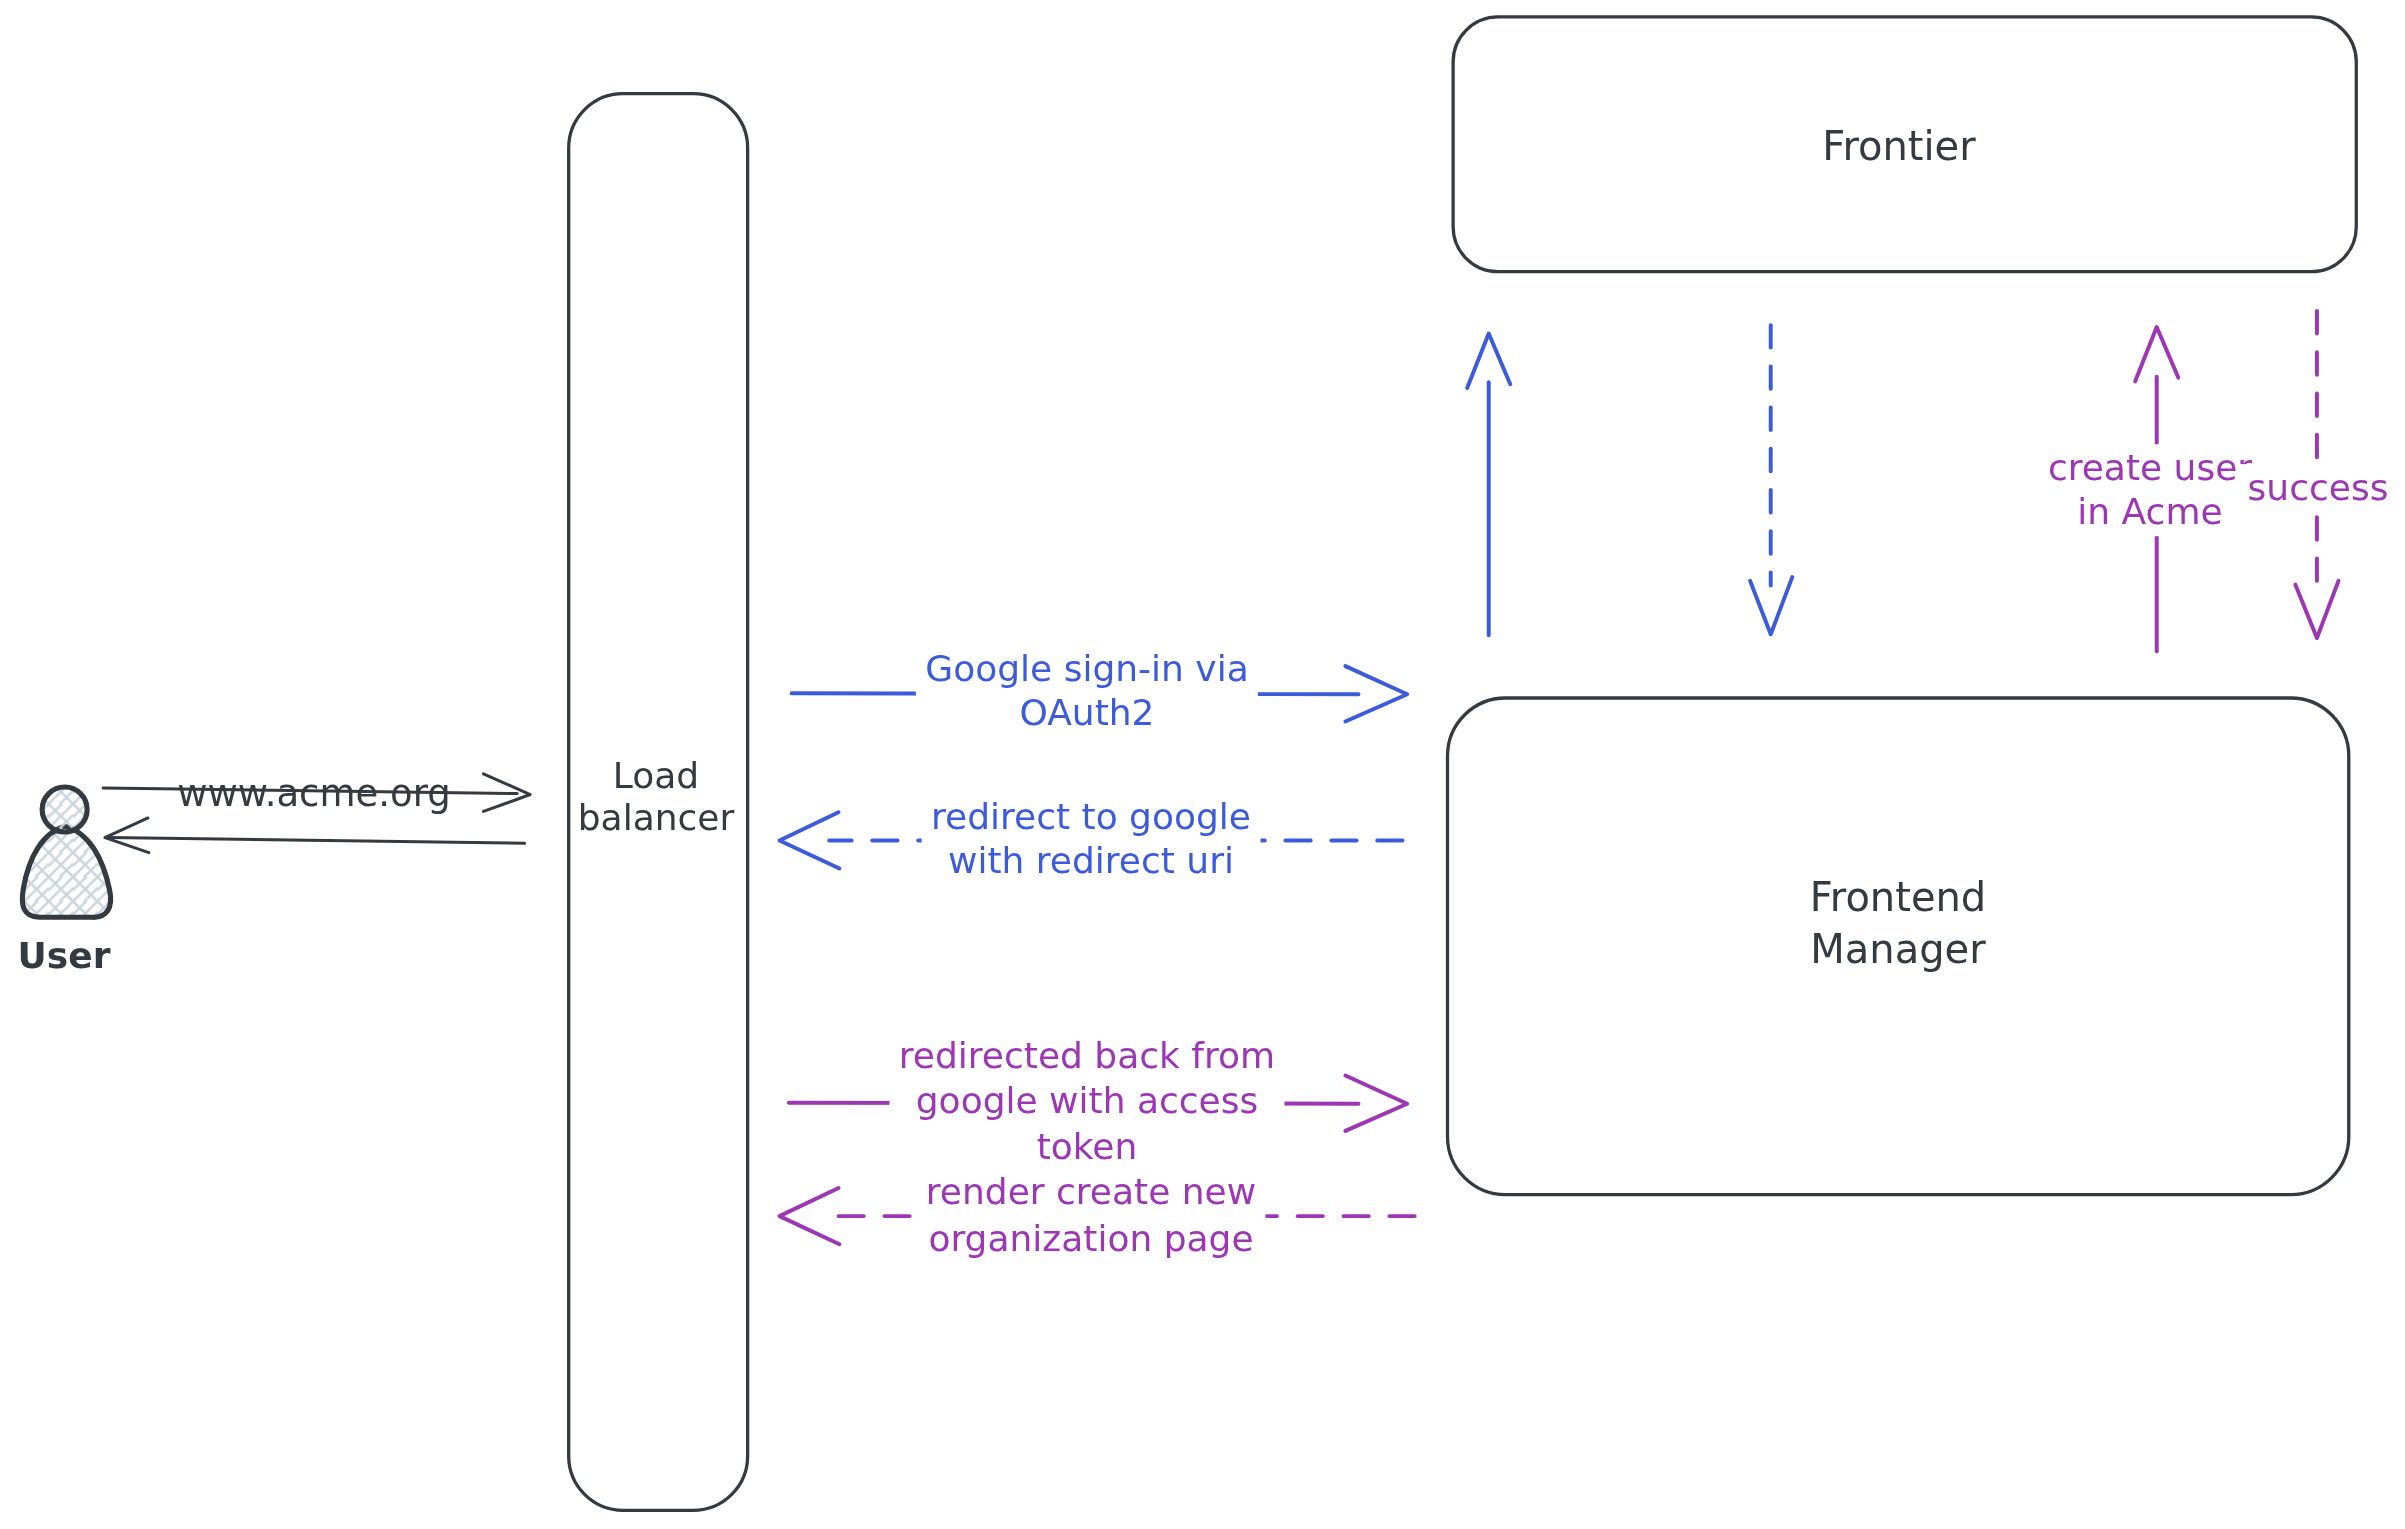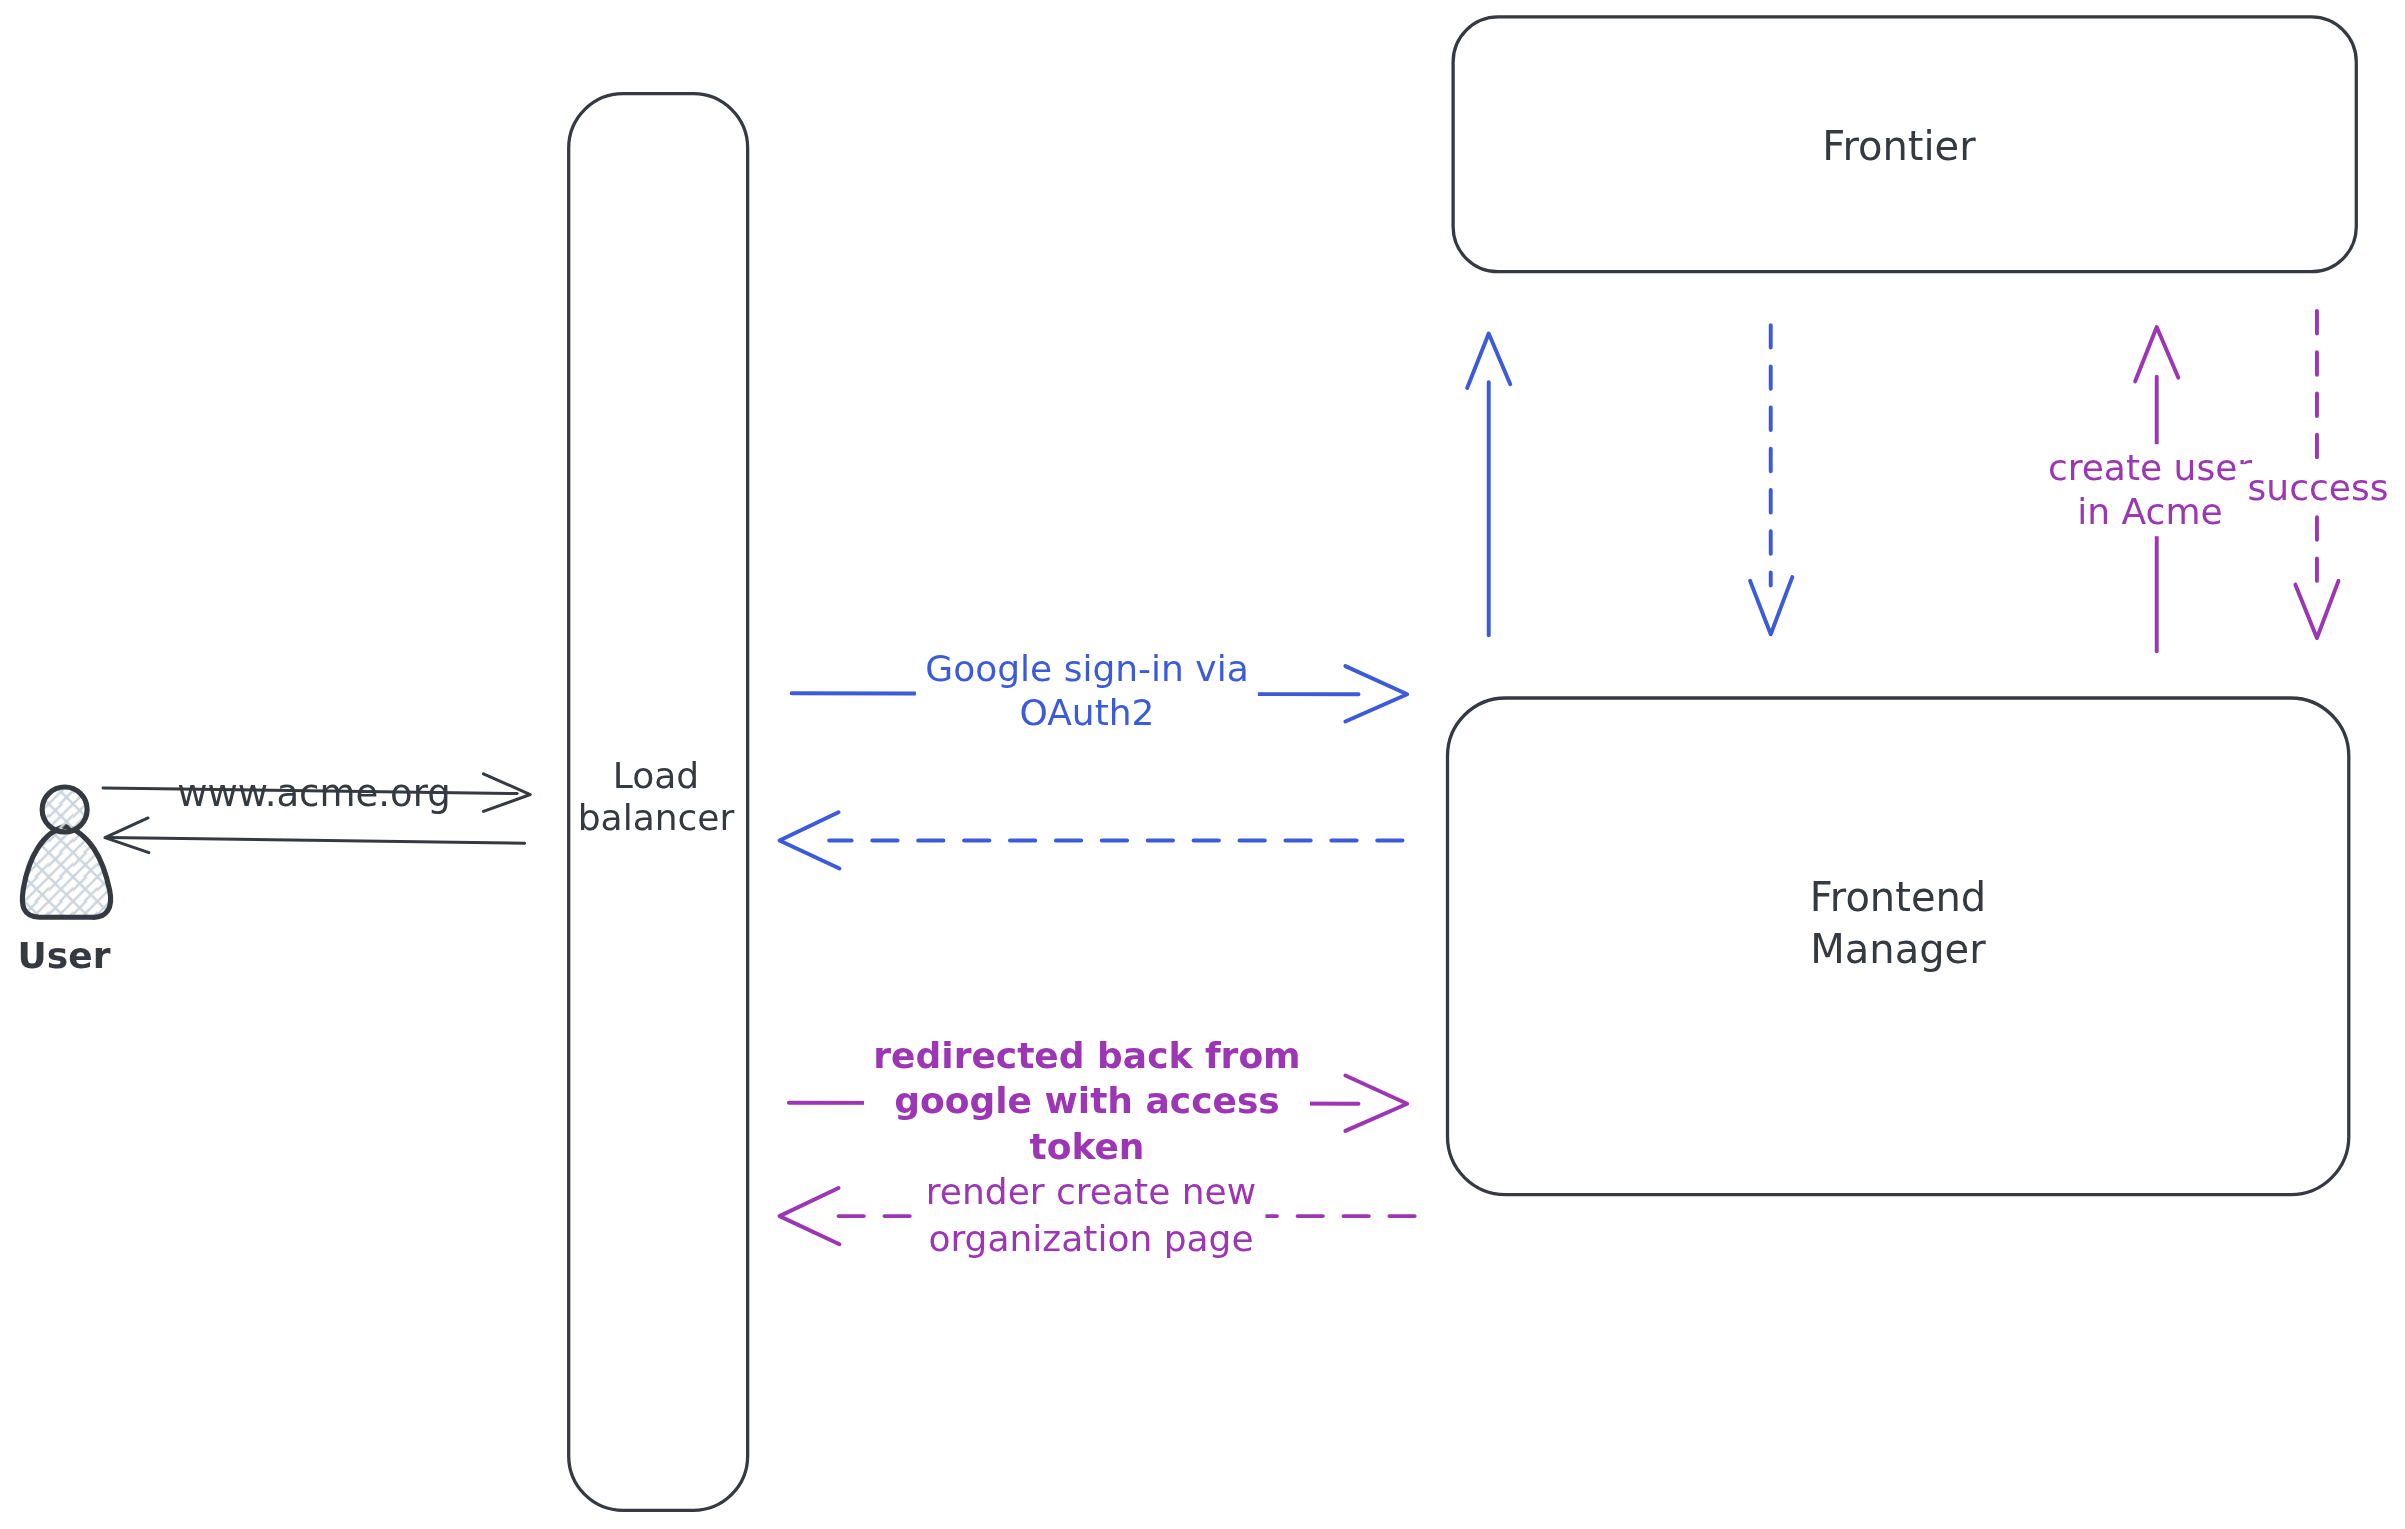--- a/index.html
+++ b/index.html
@@ -132,22 +132,24 @@
   <div class="lbl ink f36 lh-tall" style="left:1898px; top:923px;">Frontend
 Manager</div>
 
   <div class="lbl ink f38 bold" style="left:64px; top:956px;">User</div>
 
   <div class="lbl ink f40" style="left:314px; top:794px;">www.acme.org</div>
 
   <div class="lbl blue f38 bg" style="left:1087px; top:691px;">Google sign-in via
 OAuth2</div>
 
+  <div class="lbl blue f38 bg" style="left:1091px; top:839px;">redirect to google
+with redirect uri</div>
 
-  <div class="lbl purple f38 bg" style="left:1087px; top:1101px; line-height:1.26;font-weight:bold;">redirected back from
+  <div class="lbl purple f38 bg" style="left:1087px; top:1101px; line-height:1.26;">redirected back from
 google with access
 token</div>
 
   <div class="lbl purple f38 bg" style="left:1091px; top:1215px; line-height:1.32;">render create new
 organization page</div>
 
 
 
   <div class="lbl purple f38 bg" style="left:2150px; top:490px; line-height:1.22;">create user
 in Acme</div>

